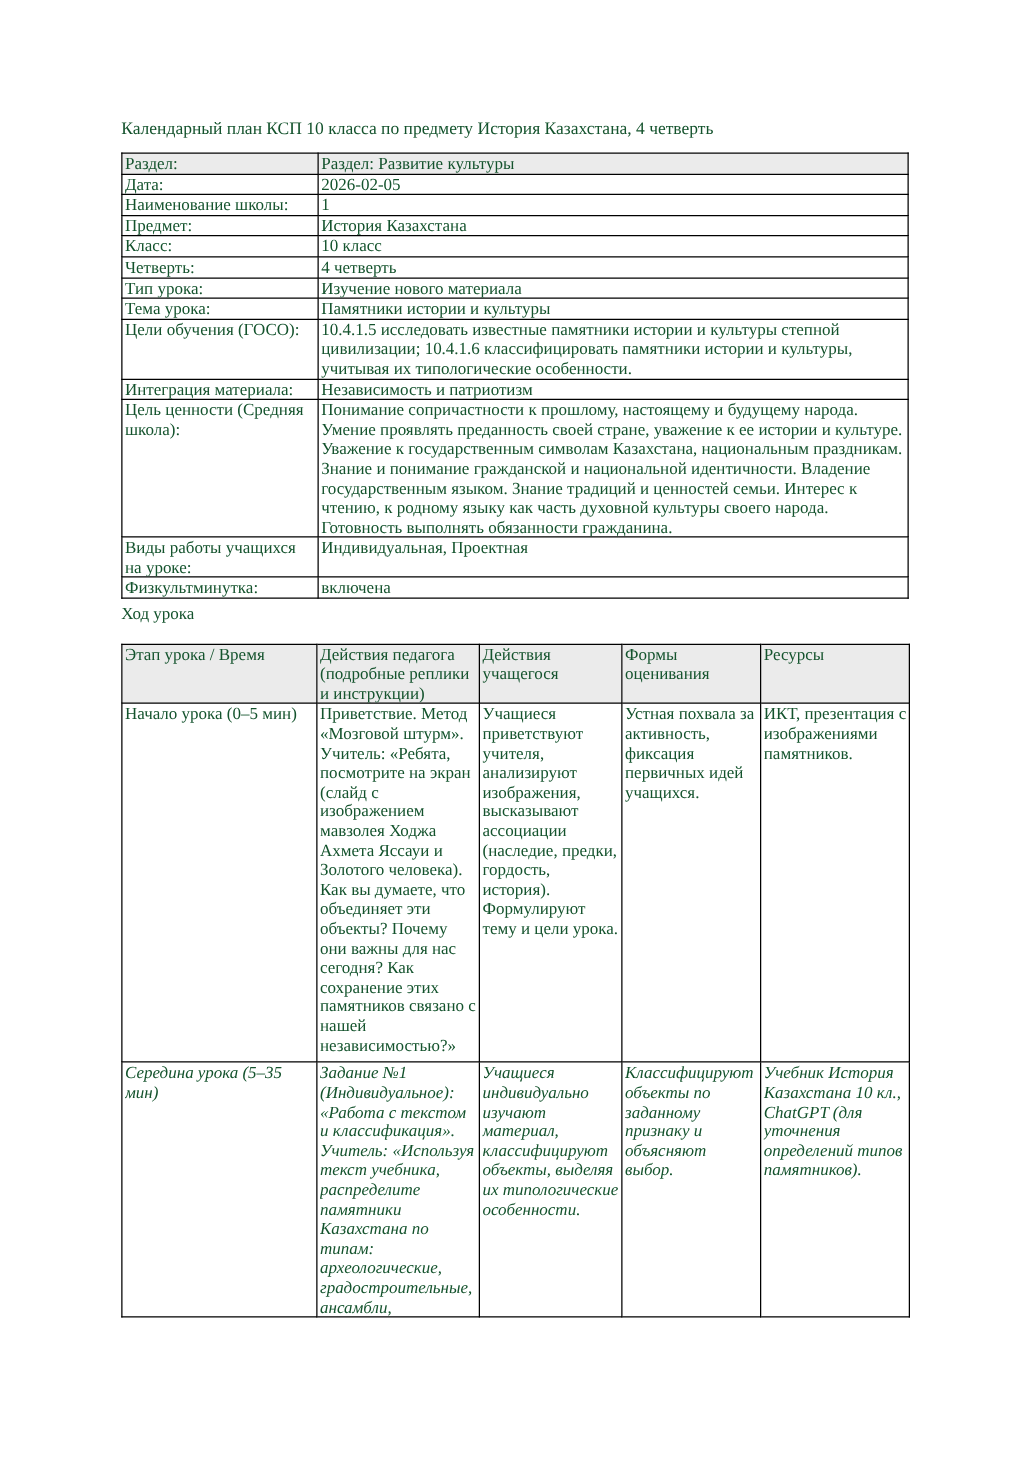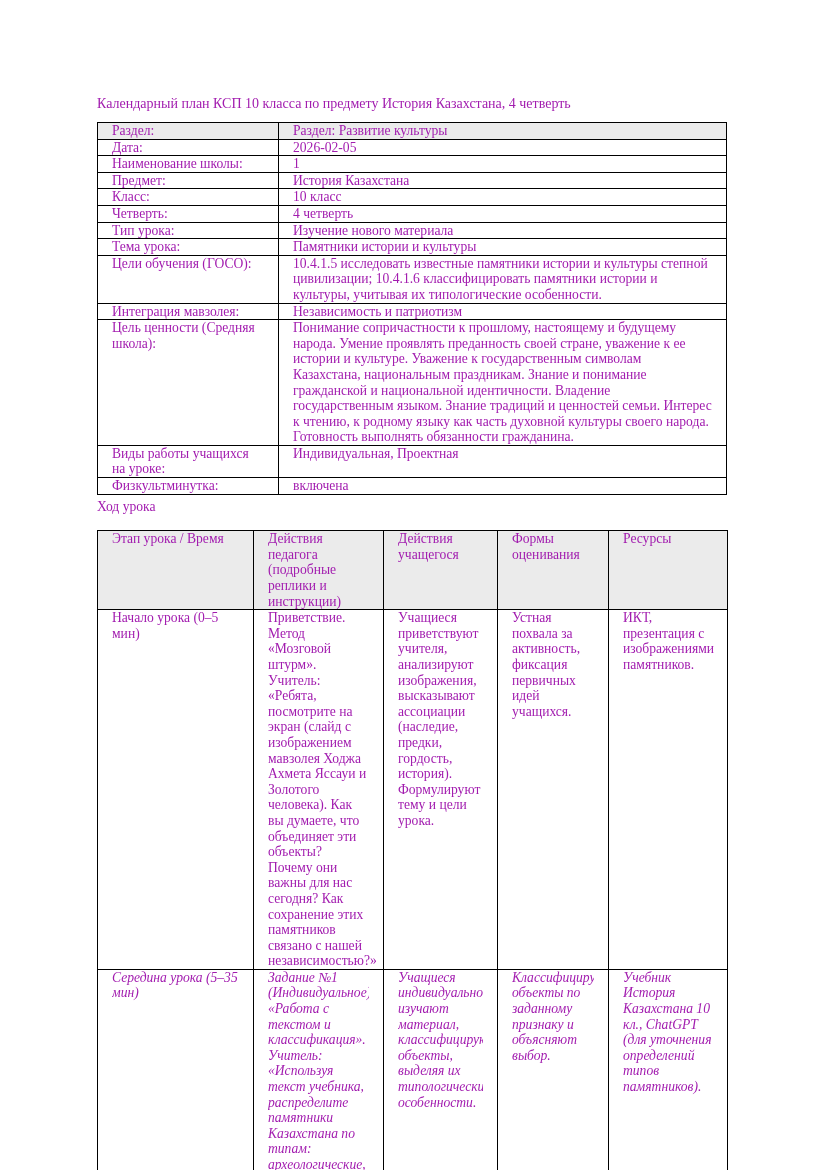--- a/index.html
+++ b/index.html
@@ -3,21 +3,21 @@
 <meta charset="utf-8">
 <style>
   html, body { margin: 0; padding: 0; }
   body { background: #ffffff; }
   .page {
     position: relative;
     width: 827px;
     height: 1170px;
     background: var(--page-bg, #ffffff);
     font-family: "Liberation Serif", serif;
-    color: #a21caf;
+    color: #14532d;
     overflow: hidden;
   }
   .content {
     position: absolute;
     left: 97px;
     top: 96px;
     width: 630px;
   }
   .doc-title {
     font-size: 14px;
@@ -27,21 +27,21 @@
   }
   table {
     border-collapse: collapse;
     width: 630px;
     table-layout: fixed;
     font-size: 13.6px;
     line-height: 15.6px;
   }
   td, th {
     border: 1px solid var(--border-color, #000000);
-    padding: 0 14px;
+    padding: 0 2px;
     vertical-align: top;
     text-align: left;
     font-weight: normal;
     overflow: hidden;
   }
   tr.hdr td, tr.hdr th { background: var(--header-bg, #ebebeb); }
   .info-table td.lbl { width: 152px; }
   .section-heading {
     font-size: 13.6px;
     line-height: 15.6px;
@@ -91,21 +91,21 @@
         </tr>
         <tr>
           <td class="lbl">Тема урока:</td>
           <td class="val">Памятники истории и культуры</td>
         </tr>
         <tr>
           <td class="lbl">Цели обучения (ГОСО):</td>
           <td class="val">10.4.1.5 исследовать известные памятники истории и культуры степной цивилизации; 10.4.1.6 классифицировать памятники истории и культуры, учитывая их типологические особенности.</td>
         </tr>
         <tr>
-          <td class="lbl">Интеграция мавзолея:</td>
+          <td class="lbl">Интеграция материала:</td>
           <td class="val">Независимость и патриотизм</td>
         </tr>
         <tr>
           <td class="lbl">Цель ценности (Средняя школа):</td>
           <td class="val">Понимание сопричастности к прошлому, настоящему и будущему народа. Умение проявлять преданность своей стране, уважение к ее истории и культуре. Уважение к государственным символам Казахстана, национальным праздникам. Знание и понимание гражданской и национальной идентичности. Владение государственным языком. Знание традиций и ценностей семьи. Интерес к чтению, к родному языку как часть духовной культуры своего народа. Готовность выполнять обязанности гражданина.</td>
         </tr>
         <tr>
           <td class="lbl">Виды работы учащихся на уроке:</td>
           <td class="val">Индивидуальная, Проектная</td>
         </tr>

